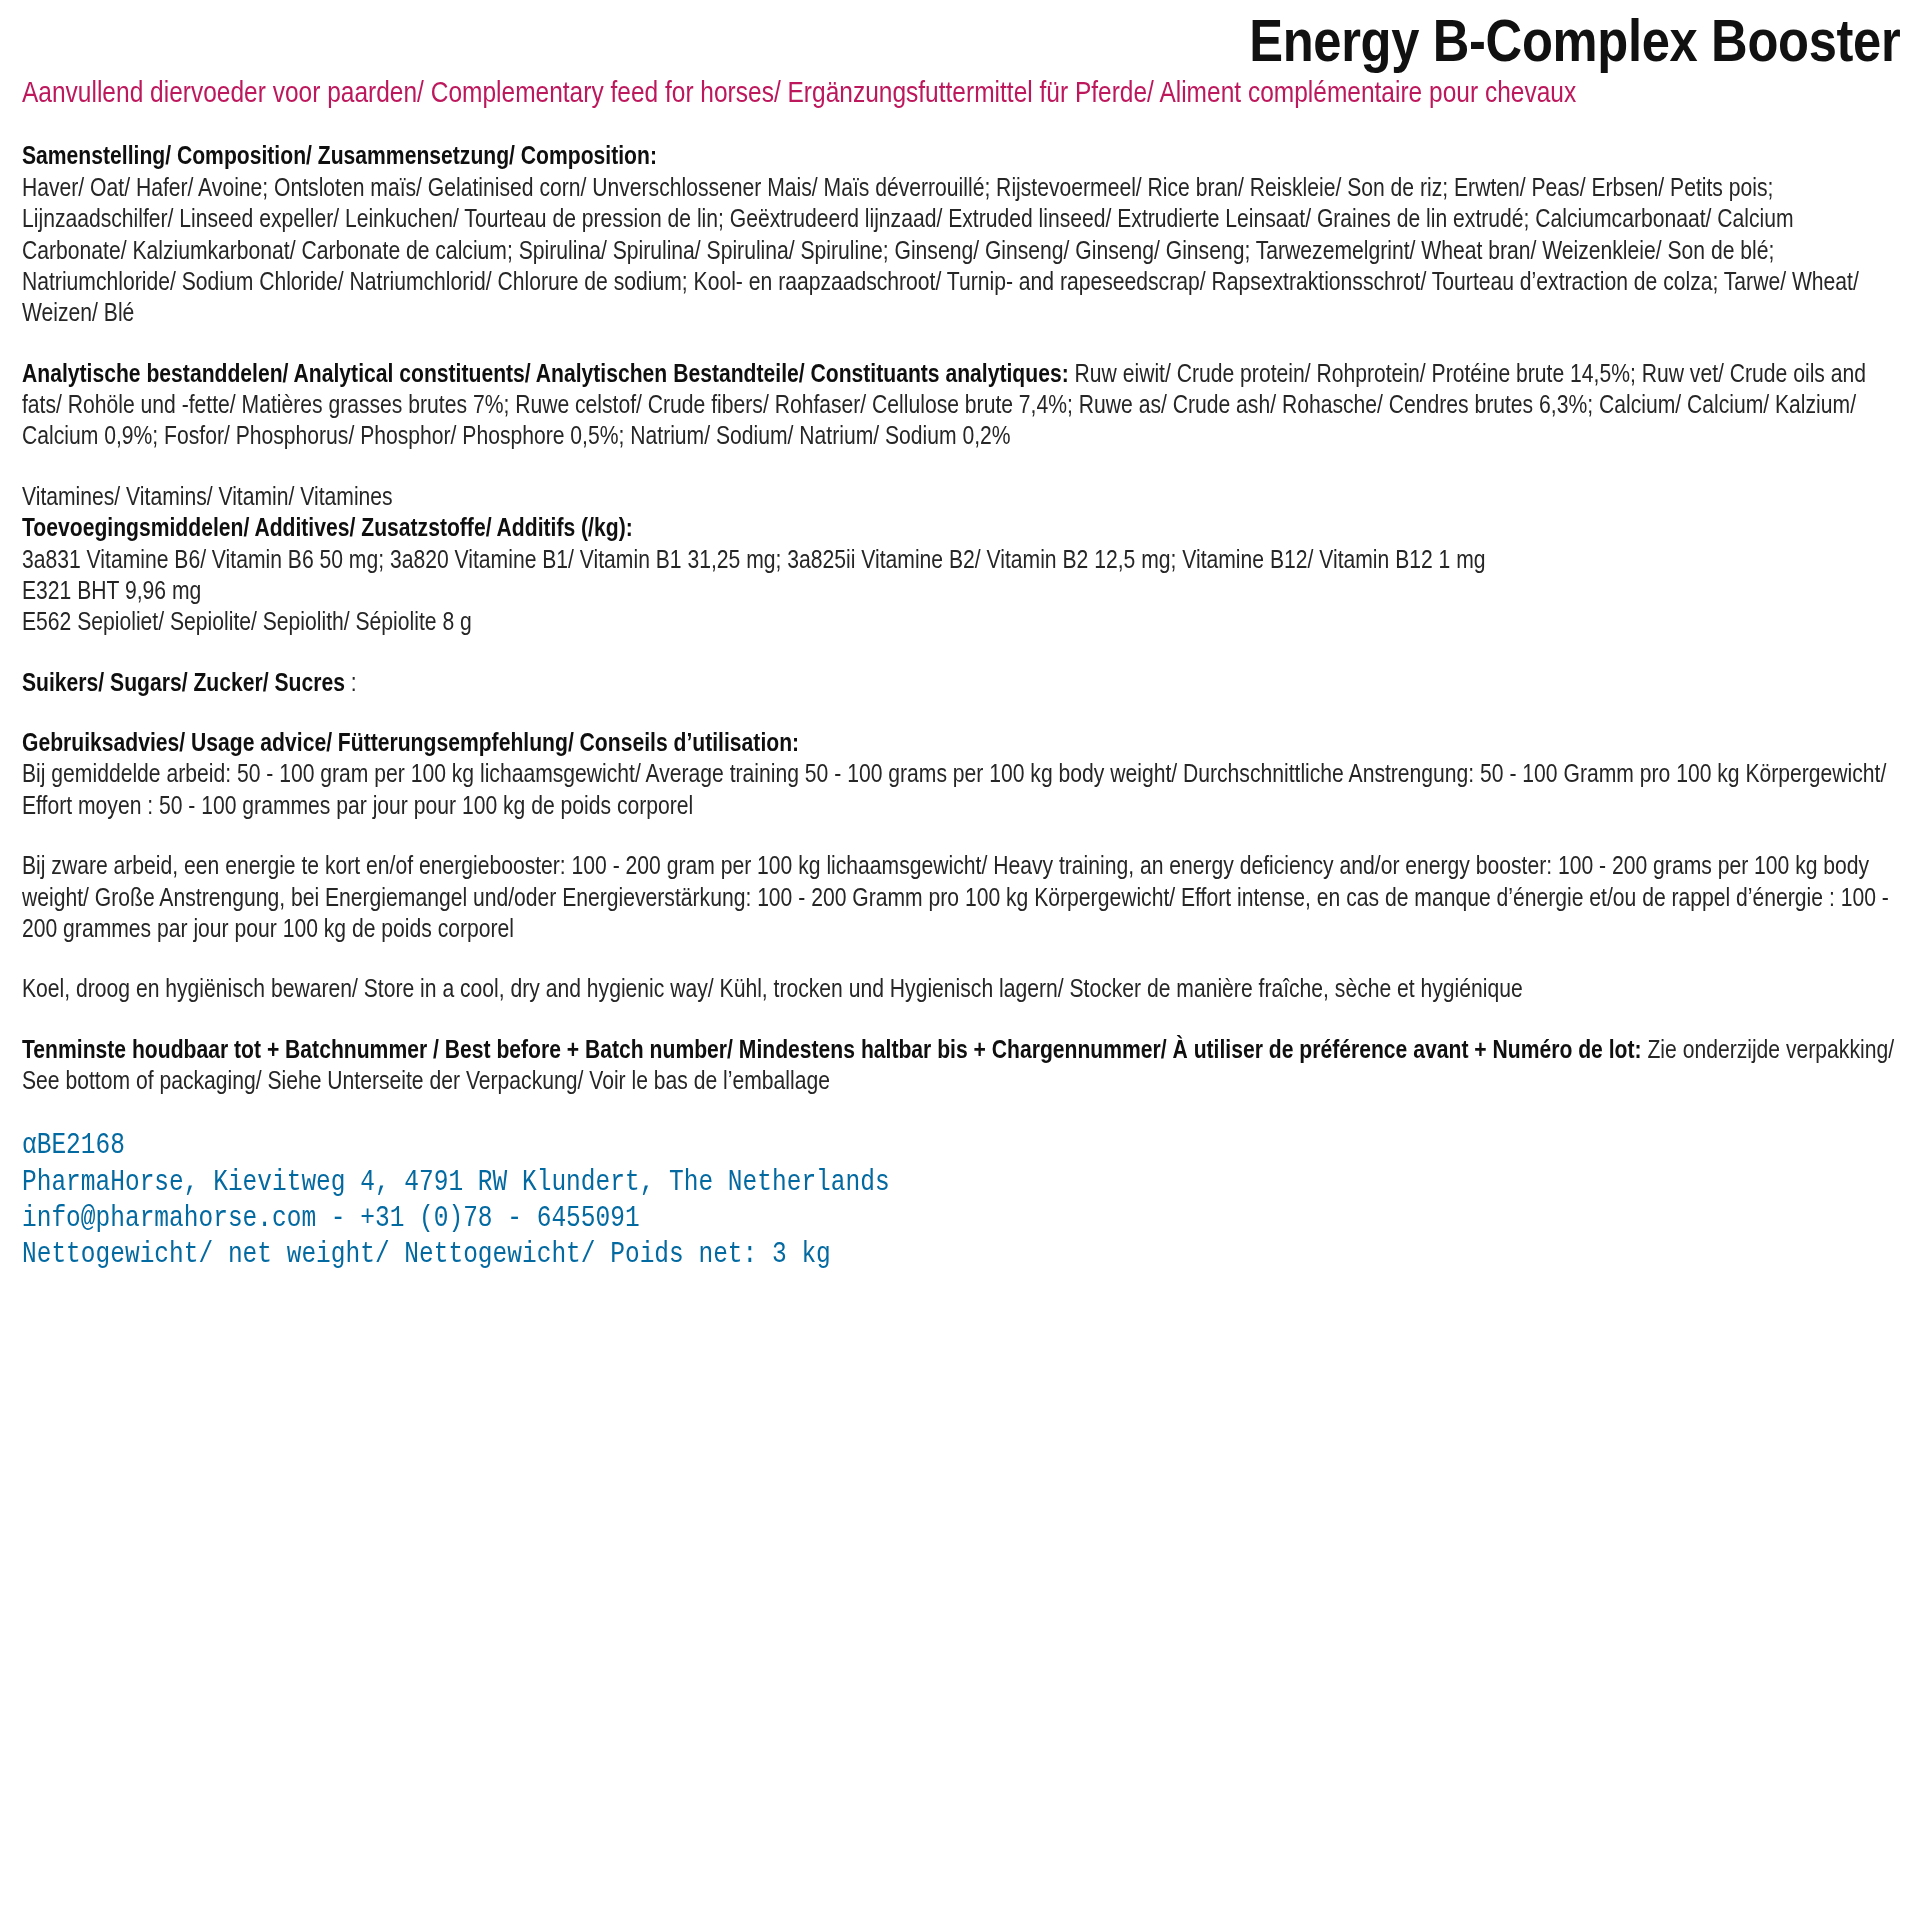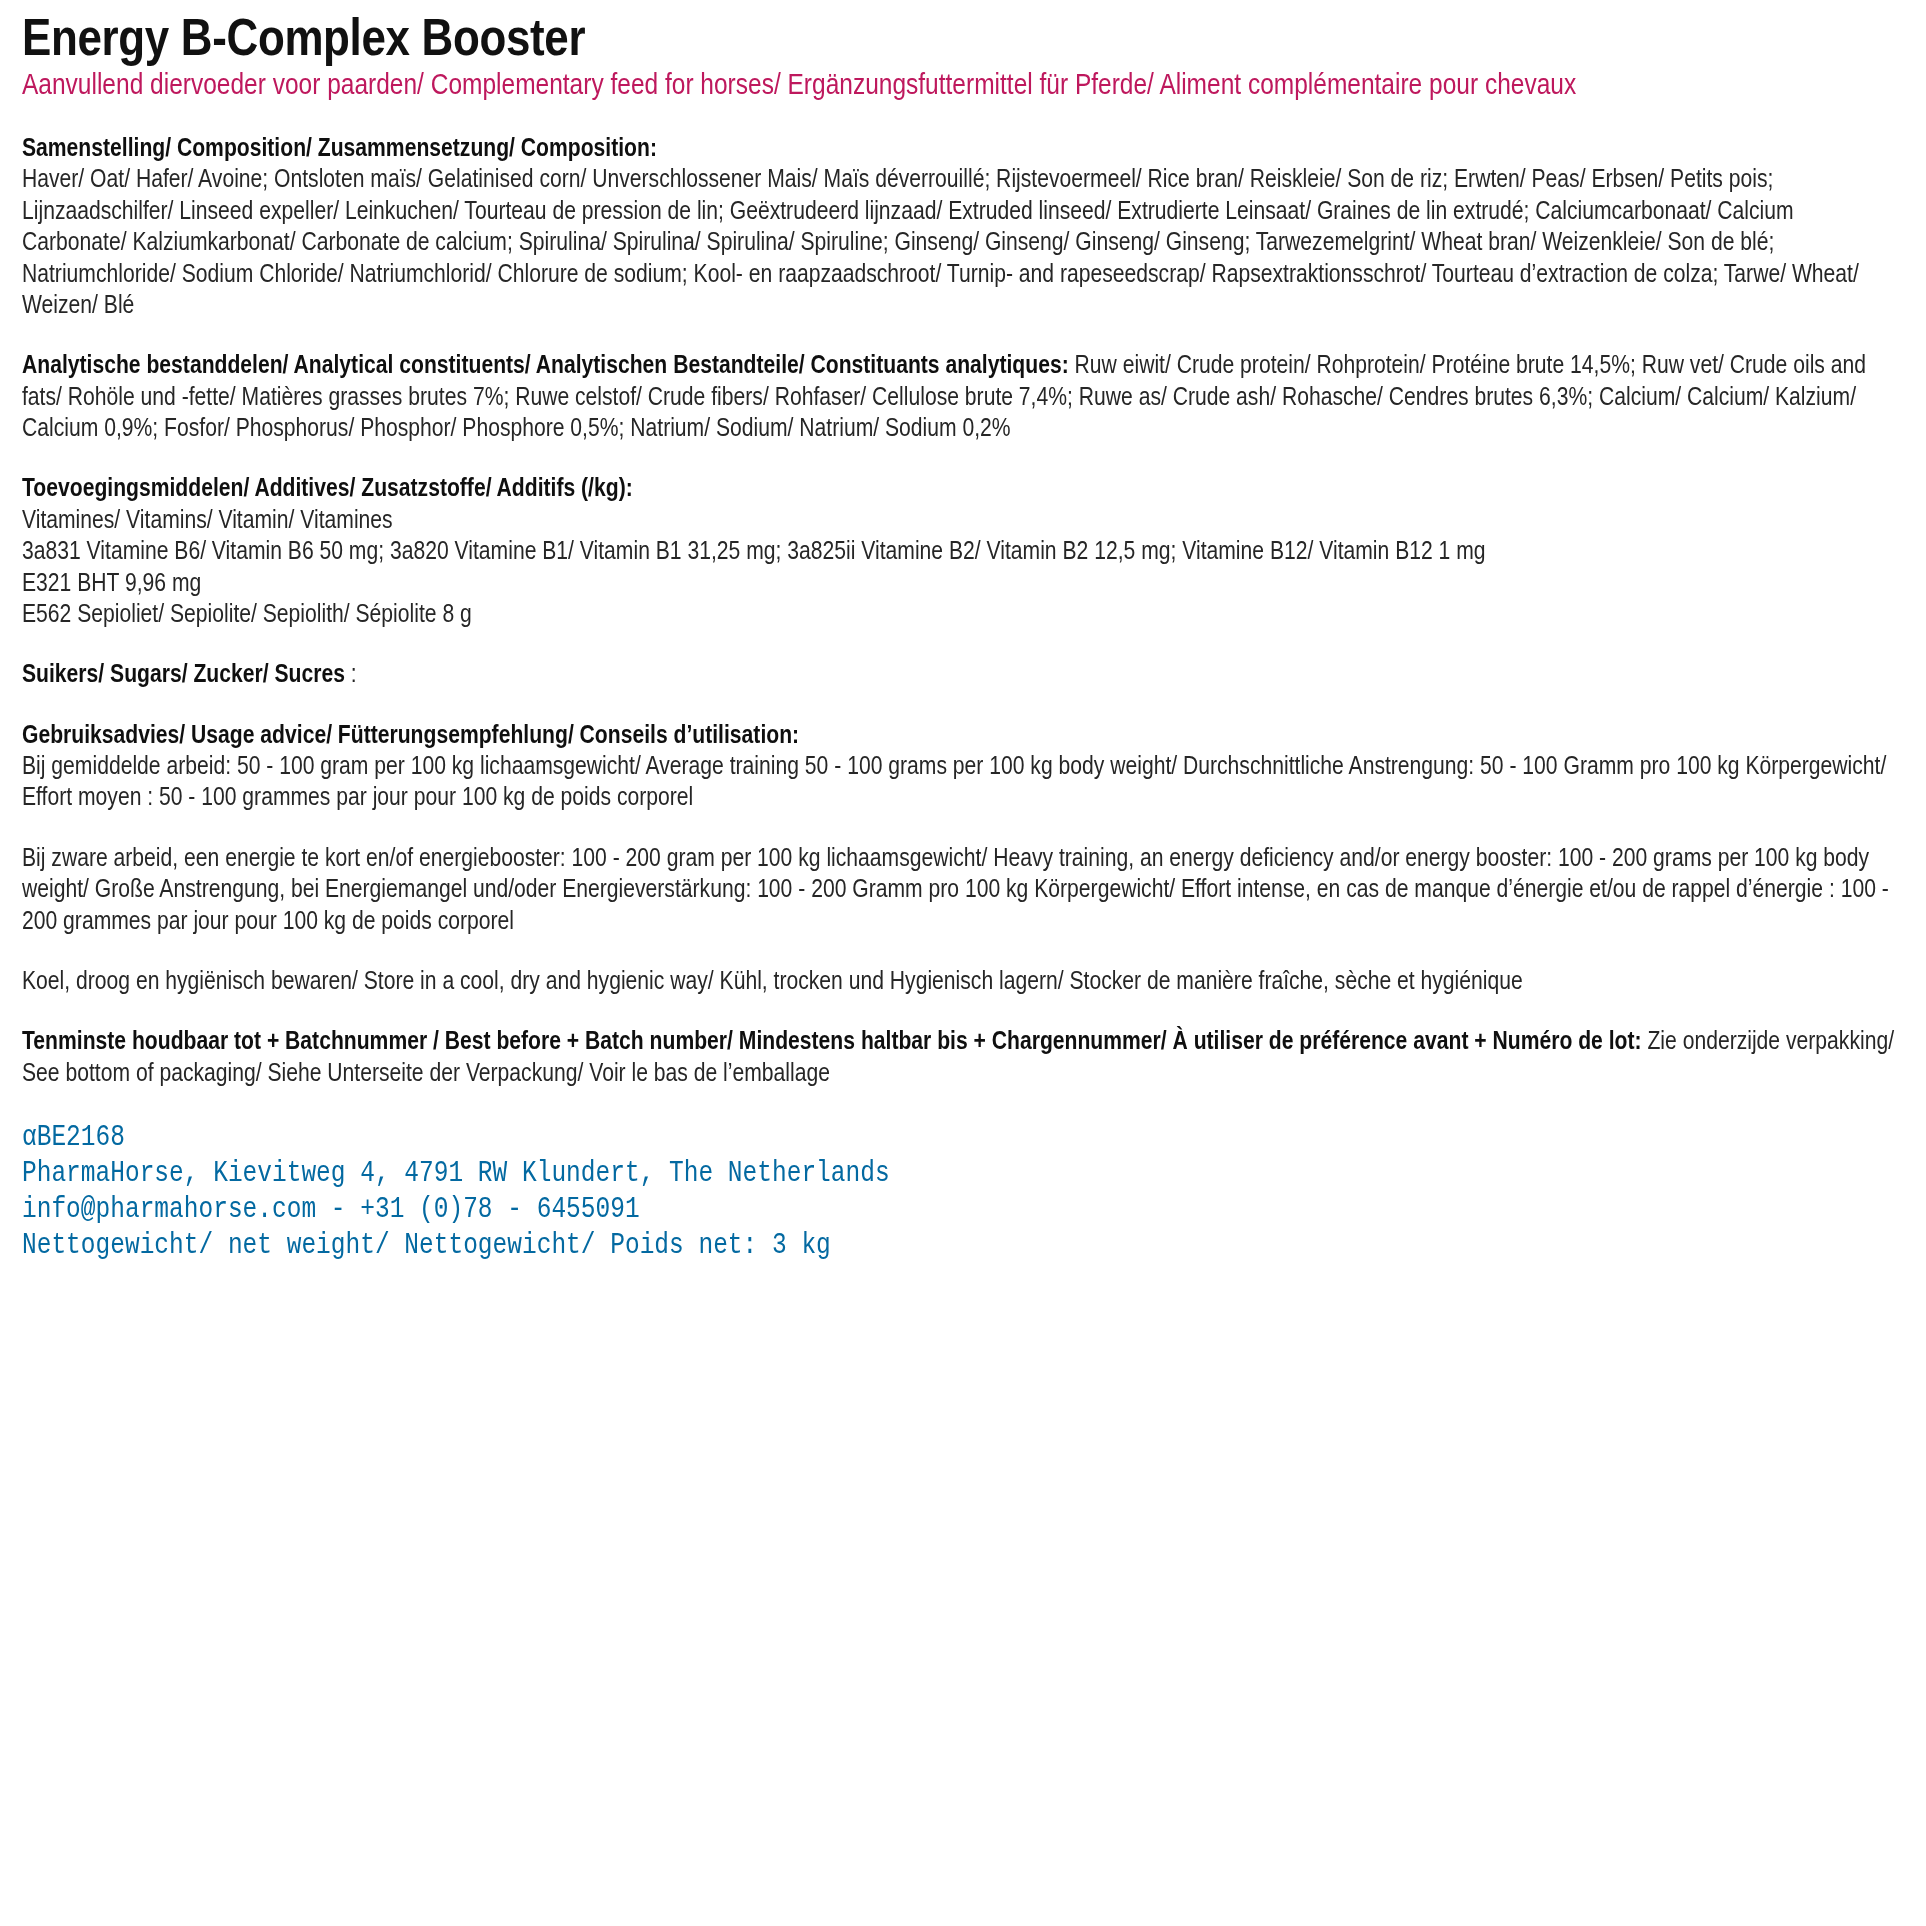--- a/index.html
+++ b/index.html
@@ -22,26 +22,27 @@
     background: #ffffff;
   }
   
   .cond {
     display: block;
     transform: scaleX(0.845);
     transform-origin: left top;
     width: 118.3%;
   }
   .product-title {
-    font-size: 52px;
+    font-size: 60px;
     font-weight: bold;
     line-height: 1.04;
     letter-spacing: -0.4px;
     margin: 0 0 2.9px 0;
     color: #111111;
+    text-align: right;
   }
   .subtitle {
     font-size: 29px;
     line-height: 1.24;
     margin: 0;
     color: #be185d;
   }
   .block {
     margin-top: 29px;
   }
@@ -94,24 +95,24 @@
   </div>
 
   <div class="block">
     <p class="para">
       <span class="cond"><b class="hd">Analytische bestanddelen/ Analytical constituents/ Analytischen Bestandteile/ Constituants analytiques:</b><span> Ruw eiwit/ Crude protein/ Rohprotein/ Protéine brute 14,5%; Ruw vet/ Crude oils and fats/ Rohöle und -fette/ Matières grasses brutes 7%; Ruwe celstof/ Crude fibers/ Rohfaser/ Cellulose brute 7,4%; Ruwe as/ Crude ash/ Rohasche/ Cendres brutes 6,3%; Calcium/ Calcium/ Kalzium/ Calcium 0,9%; Fosfor/ Phosphorus/ Phosphor/ Phosphore 0,5%; Natrium/ Sodium/ Natrium/ Sodium 0,2%</span></span>
     </p>
   </div>
 
   <div class="block">
     <p class="para">
-      <span class="cond hd">Toevoegingsmiddelen/ Additives/ Zusatzstoffe/ Additifs (/kg):</span>
+      <span class="cond">Vitamines/ Vitamins/ Vitamin/ Vitamines</span>
     </p>
     <p class="para">
-      <span class="cond">Vitamines/ Vitamins/ Vitamin/ Vitamines</span>
+      <span class="cond hd">Toevoegingsmiddelen/ Additives/ Zusatzstoffe/ Additifs (/kg):</span>
     </p>
     <p class="para">
       <span class="cond">3a831 Vitamine B6/ Vitamin B6 50 mg; 3a820 Vitamine B1/ Vitamin B1 31,25 mg; 3a825ii Vitamine B2/ Vitamin B2 12,5 mg; Vitamine B12/ Vitamin B12 1 mg</span>
     </p>
     <p class="para">
       <span class="cond">E321 BHT 9,96 mg</span>
     </p>
     <p class="para">
       <span class="cond">E562 Sepioliet/ Sepiolite/ Sepiolith/ Sépiolite 8 g</span>
     </p>

